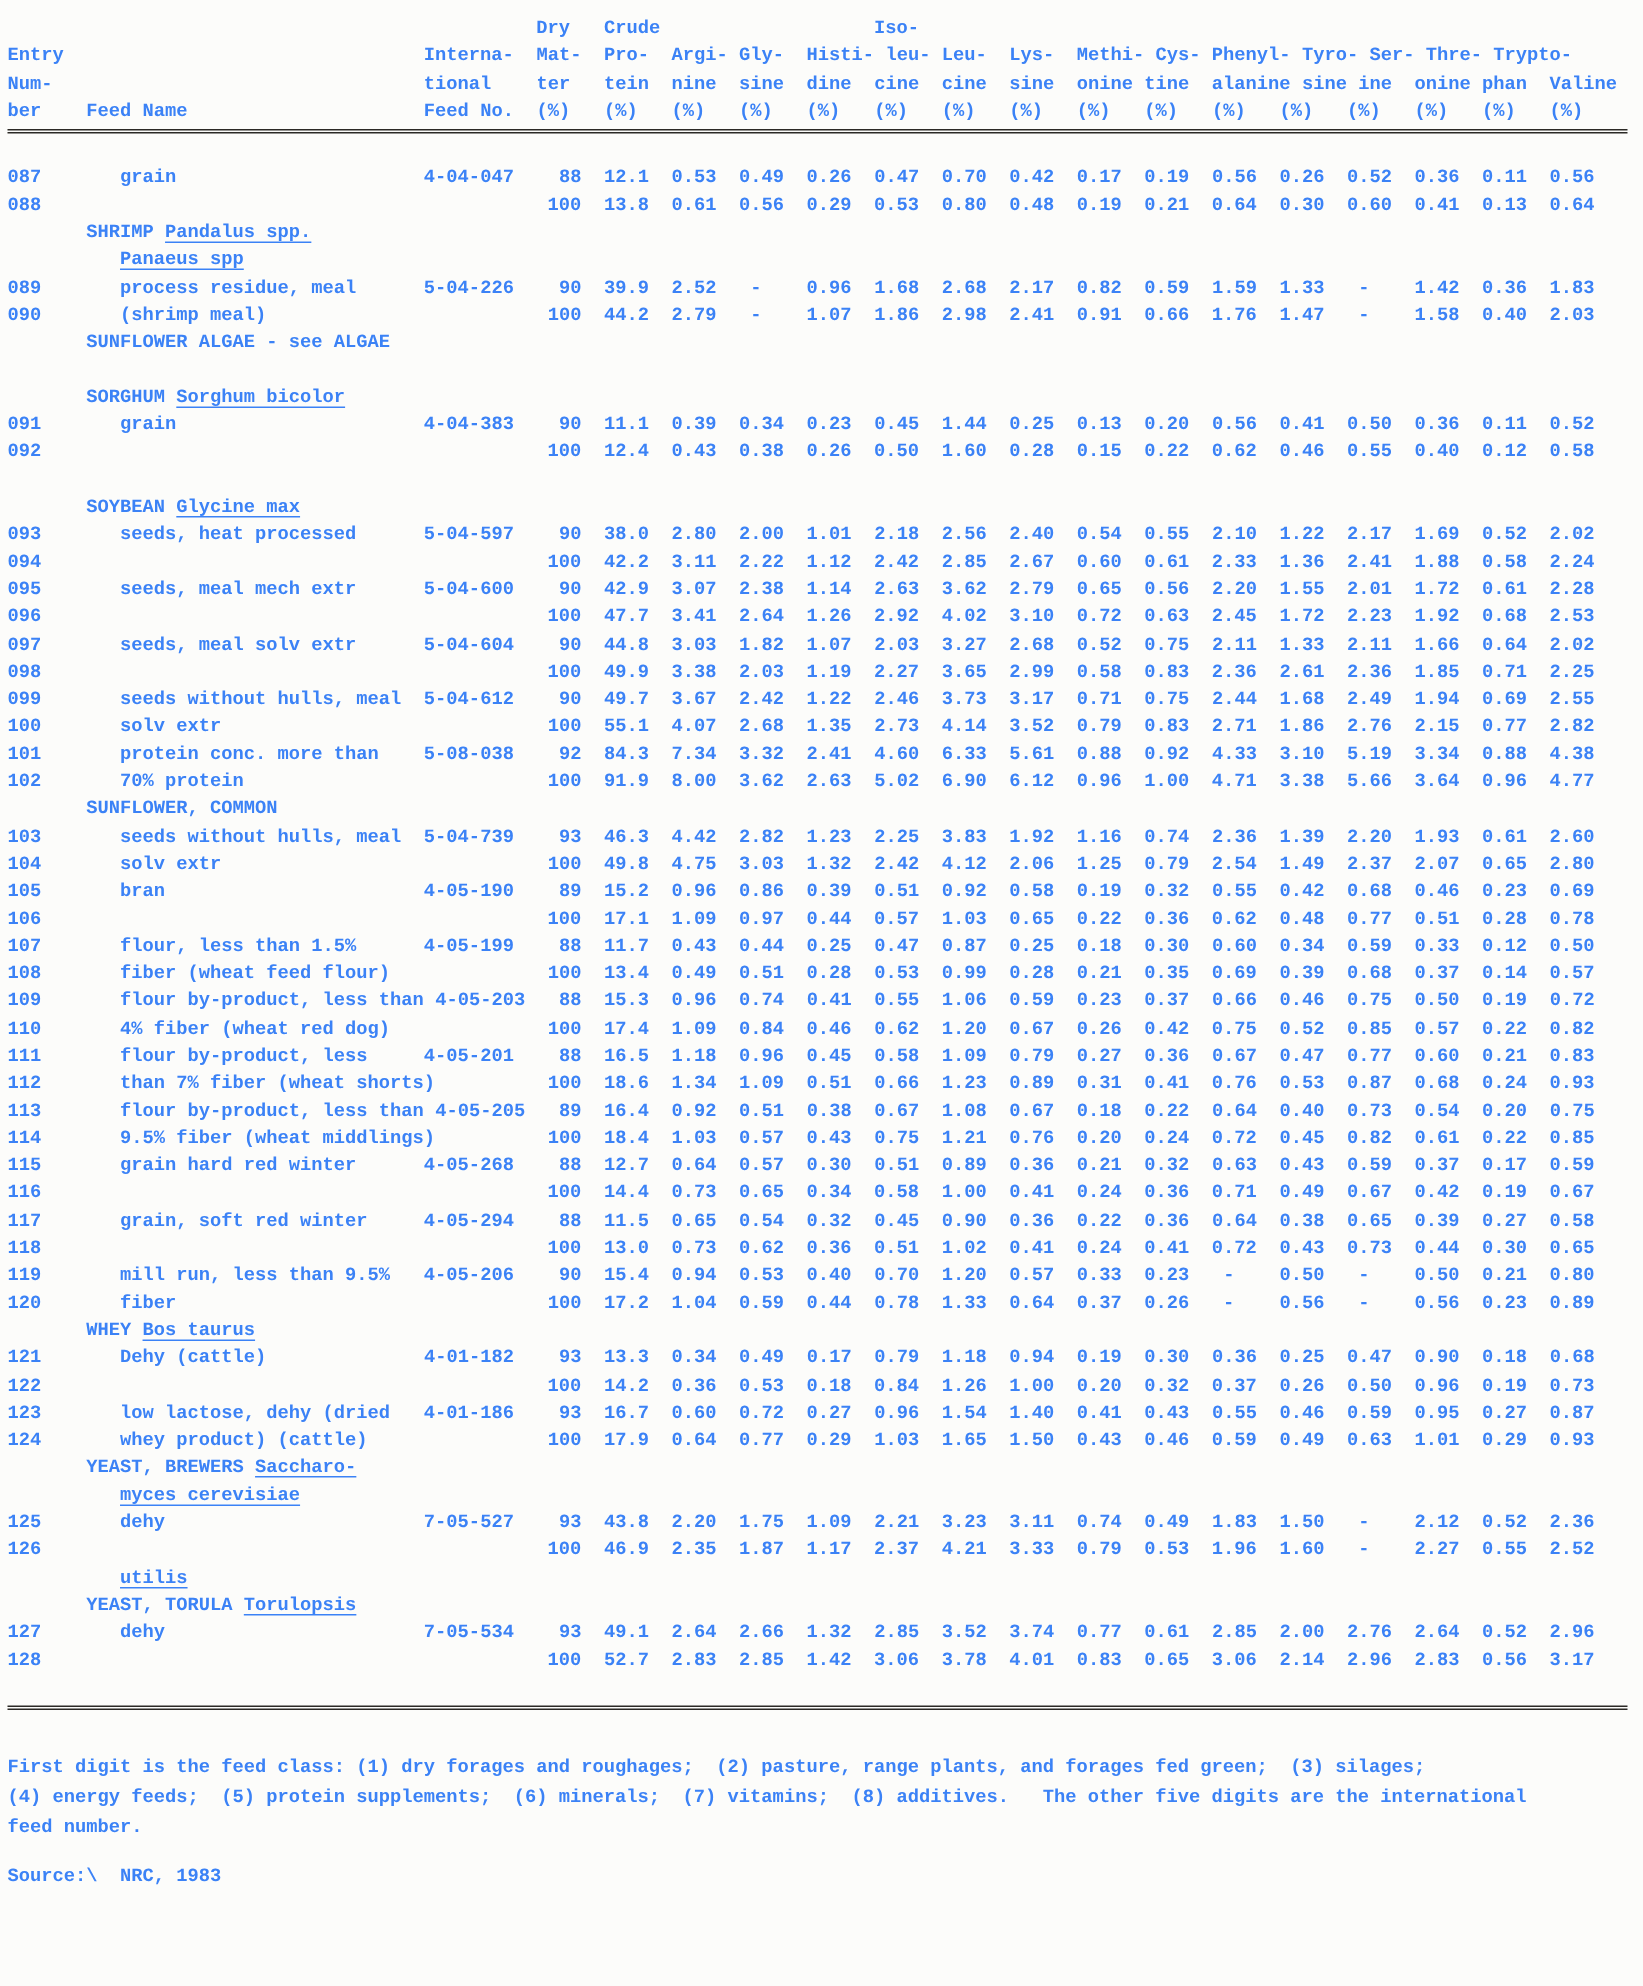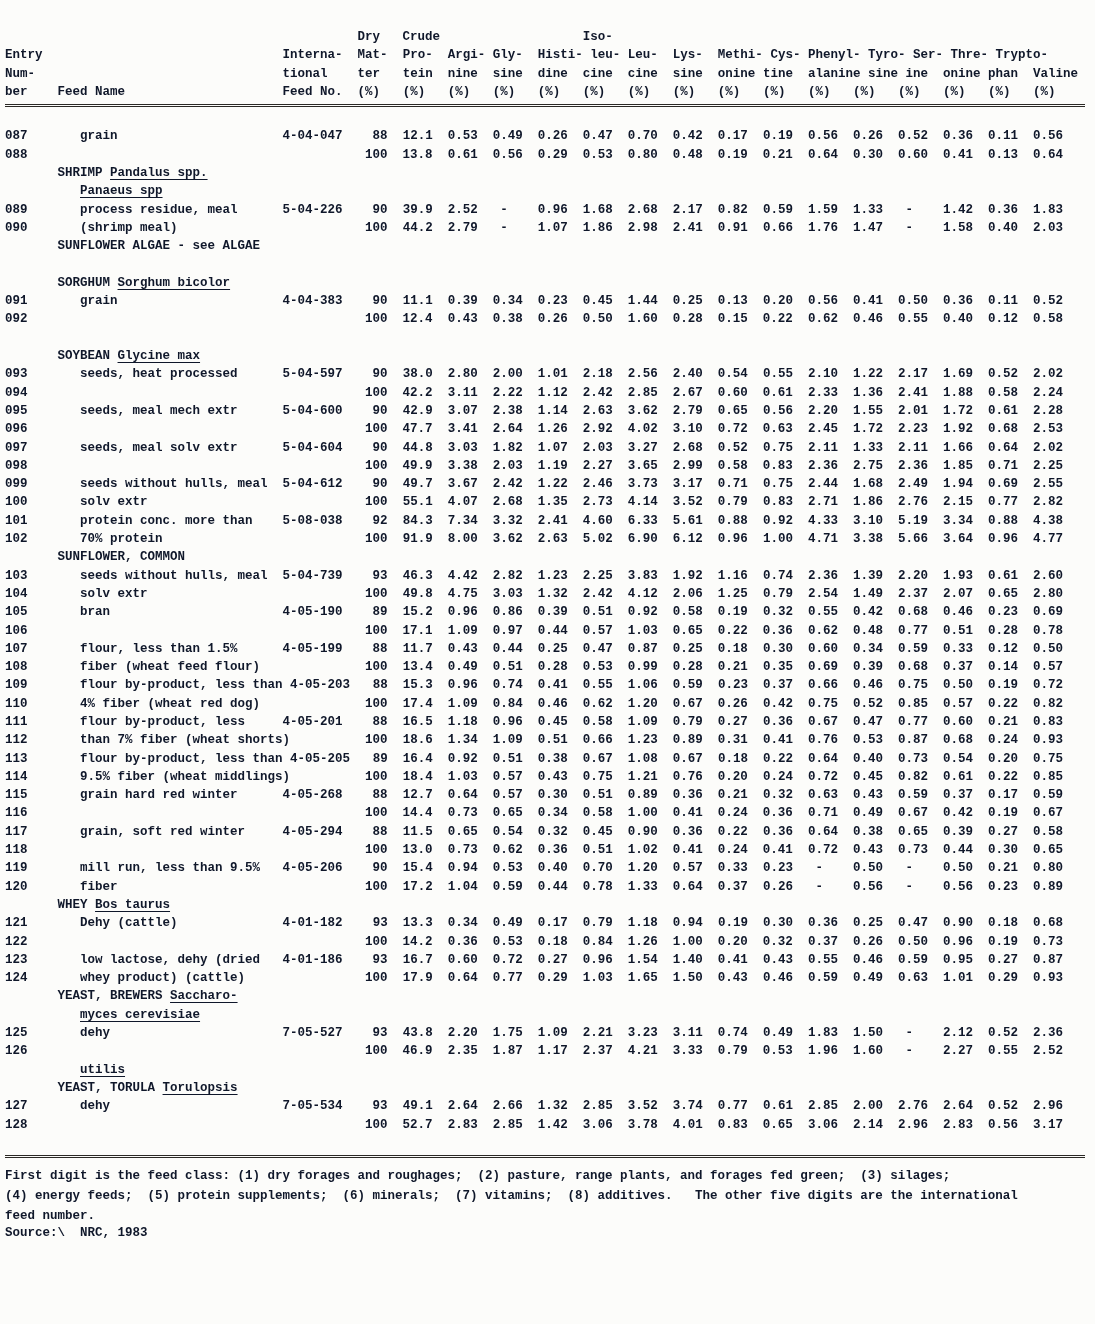--- a/index.html
+++ b/index.html
@@ -4,42 +4,42 @@
 <style>
   * { box-sizing: border-box; }
   html, body { margin: 0; padding: 0; }
   body {
     width: 1095px; height: 1324px;
     background: #fcfcfa;
     overflow: hidden;
   }
   .page {
     width: 1095px; height: 1324px;
-    padding: 28px 6px 0 5px;
+    padding: 10px 6px 0 5px;
     font-family: "Liberation Mono", "DejaVu Sans Mono", monospace;
     font-weight: 700;
     font-size: 12.5px;
-    color: #0f172a;
+    color: #3b82f6;
   }
   .line {
     white-space: pre;
     height: 18.3px;
     line-height: 18.3px;
     overflow: visible;
   }
   .u { text-decoration: underline; text-underline-offset: 3px; text-decoration-thickness: 1px; }
   .rule {
     width: 1080px; height: 3px;
     border-top: 1px solid #2b2925;
     border-bottom: 1px solid #2b2925;
     margin: 3px 0 2px 0;
   }
-  .footnote-block { margin-top: 8px; }
+  .footnote-block { margin-top: 28px; }
   .fline { white-space: pre; line-height: 20px; }
-  .source-line { white-space: pre; }
+  .source-line { margin-top: 16px; white-space: pre; }
 </style>
 </head>
 <body>
 
 <div class="page">
   <div id="thead">
       <div class="line">                                               <span>Dry</span>   <span>Crude</span>                   <span>Iso-</span></div>
       <div class="line"><span>Entry</span>                                <span>Interna-</span>  <span>Mat-</span>  <span>Pro-</span>  <span>Argi-</span> <span>Gly-</span>  <span>Histi-</span> <span>leu-</span> <span>Leu-</span>  <span>Lys-</span>  <span>Methi-</span> <span>Cys-</span> <span>Phenyl-</span> <span>Tyro-</span> <span>Ser-</span> <span>Thre-</span> <span>Trypto-</span></div>
       <div class="line"><span>Num-</span>                                 <span>tional</span>    <span>ter</span>   <span>tein</span>  <span>nine</span>  <span>sine</span>  <span>dine</span>  <span>cine</span>  <span>cine</span>  <span>sine</span>  <span>onine</span> <span>tine</span>  <span>alanine</span> <span>sine</span> <span>ine</span>  <span>onine</span> <span>phan</span>  <span>Valine</span></div>
       <div class="line"><span>ber</span>    <span>Feed Name</span>                     <span>Feed No.</span>  <span>(%)</span>   <span>(%)</span>   <span>(%)</span>   <span>(%)</span>   <span>(%)</span>   <span>(%)</span>   <span>(%)</span>   <span>(%)</span>   <span>(%)</span>   <span>(%)</span>   <span>(%)</span>   <span>(%)</span>   <span>(%)</span>   <span>(%)</span>   <span>(%)</span>   <span>(%)</span></div>
@@ -58,21 +58,21 @@
       <div class="line">       <span>SORGHUM </span><span class="u">Sorghum bicolor</span></div>
       <div class="line"><span>091</span>       <span>grain</span>                      <span>4-04-383</span>    <span>90</span>  <span>11.1</span>  <span>0.39</span>  <span>0.34</span>  <span>0.23</span>  <span>0.45</span>  <span>1.44</span>  <span>0.25</span>  <span>0.13</span>  <span>0.20</span>  <span>0.56</span>  <span>0.41</span>  <span>0.50</span>  <span>0.36</span>  <span>0.11</span>  <span>0.52</span></div>
       <div class="line"><span>092</span>                                             <span>100</span>  <span>12.4</span>  <span>0.43</span>  <span>0.38</span>  <span>0.26</span>  <span>0.50</span>  <span>1.60</span>  <span>0.28</span>  <span>0.15</span>  <span>0.22</span>  <span>0.62</span>  <span>0.46</span>  <span>0.55</span>  <span>0.40</span>  <span>0.12</span>  <span>0.58</span></div>
       <div class="line"></div>
       <div class="line">       <span>SOYBEAN </span><span class="u">Glycine max</span></div>
       <div class="line"><span>093</span>       <span>seeds, heat processed</span>      <span>5-04-597</span>    <span>90</span>  <span>38.0</span>  <span>2.80</span>  <span>2.00</span>  <span>1.01</span>  <span>2.18</span>  <span>2.56</span>  <span>2.40</span>  <span>0.54</span>  <span>0.55</span>  <span>2.10</span>  <span>1.22</span>  <span>2.17</span>  <span>1.69</span>  <span>0.52</span>  <span>2.02</span></div>
       <div class="line"><span>094</span>                                             <span>100</span>  <span>42.2</span>  <span>3.11</span>  <span>2.22</span>  <span>1.12</span>  <span>2.42</span>  <span>2.85</span>  <span>2.67</span>  <span>0.60</span>  <span>0.61</span>  <span>2.33</span>  <span>1.36</span>  <span>2.41</span>  <span>1.88</span>  <span>0.58</span>  <span>2.24</span></div>
       <div class="line"><span>095</span>       <span>seeds, meal mech extr</span>      <span>5-04-600</span>    <span>90</span>  <span>42.9</span>  <span>3.07</span>  <span>2.38</span>  <span>1.14</span>  <span>2.63</span>  <span>3.62</span>  <span>2.79</span>  <span>0.65</span>  <span>0.56</span>  <span>2.20</span>  <span>1.55</span>  <span>2.01</span>  <span>1.72</span>  <span>0.61</span>  <span>2.28</span></div>
       <div class="line"><span>096</span>                                             <span>100</span>  <span>47.7</span>  <span>3.41</span>  <span>2.64</span>  <span>1.26</span>  <span>2.92</span>  <span>4.02</span>  <span>3.10</span>  <span>0.72</span>  <span>0.63</span>  <span>2.45</span>  <span>1.72</span>  <span>2.23</span>  <span>1.92</span>  <span>0.68</span>  <span>2.53</span></div>
       <div class="line"><span>097</span>       <span>seeds, meal solv extr</span>      <span>5-04-604</span>    <span>90</span>  <span>44.8</span>  <span>3.03</span>  <span>1.82</span>  <span>1.07</span>  <span>2.03</span>  <span>3.27</span>  <span>2.68</span>  <span>0.52</span>  <span>0.75</span>  <span>2.11</span>  <span>1.33</span>  <span>2.11</span>  <span>1.66</span>  <span>0.64</span>  <span>2.02</span></div>
-      <div class="line"><span>098</span>                                             <span>100</span>  <span>49.9</span>  <span>3.38</span>  <span>2.03</span>  <span>1.19</span>  <span>2.27</span>  <span>3.65</span>  <span>2.99</span>  <span>0.58</span>  <span>0.83</span>  <span>2.36</span>  <span>2.75</span>  <span>2.36</span>  <span>1.85</span>  <span>0.71</span>  <span>2.25</span></div>
+      <div class="line"><span>098</span>                                             <span>100</span>  <span>49.9</span>  <span>3.38</span>  <span>2.03</span>  <span>1.19</span>  <span>2.27</span>  <span>3.65</span>  <span>2.99</span>  <span>0.58</span>  <span>0.83</span>  <span>2.36</span>  <span>2.61</span>  <span>2.36</span>  <span>1.85</span>  <span>0.71</span>  <span>2.25</span></div>
       <div class="line"><span>099</span>       <span>seeds without hulls, meal</span>  <span>5-04-612</span>    <span>90</span>  <span>49.7</span>  <span>3.67</span>  <span>2.42</span>  <span>1.22</span>  <span>2.46</span>  <span>3.73</span>  <span>3.17</span>  <span>0.71</span>  <span>0.75</span>  <span>2.44</span>  <span>1.68</span>  <span>2.49</span>  <span>1.94</span>  <span>0.69</span>  <span>2.55</span></div>
       <div class="line"><span>100</span>       <span>solv extr</span>                             <span>100</span>  <span>55.1</span>  <span>4.07</span>  <span>2.68</span>  <span>1.35</span>  <span>2.73</span>  <span>4.14</span>  <span>3.52</span>  <span>0.79</span>  <span>0.83</span>  <span>2.71</span>  <span>1.86</span>  <span>2.76</span>  <span>2.15</span>  <span>0.77</span>  <span>2.82</span></div>
       <div class="line"><span>101</span>       <span>protein conc. more than</span>    <span>5-08-038</span>    <span>92</span>  <span>84.3</span>  <span>7.34</span>  <span>3.32</span>  <span>2.41</span>  <span>4.60</span>  <span>6.33</span>  <span>5.61</span>  <span>0.88</span>  <span>0.92</span>  <span>4.33</span>  <span>3.10</span>  <span>5.19</span>  <span>3.34</span>  <span>0.88</span>  <span>4.38</span></div>
       <div class="line"><span>102</span>       <span>70% protein</span>                           <span>100</span>  <span>91.9</span>  <span>8.00</span>  <span>3.62</span>  <span>2.63</span>  <span>5.02</span>  <span>6.90</span>  <span>6.12</span>  <span>0.96</span>  <span>1.00</span>  <span>4.71</span>  <span>3.38</span>  <span>5.66</span>  <span>3.64</span>  <span>0.96</span>  <span>4.77</span></div>
       <div class="line">       <span>SUNFLOWER, COMMON</span></div>
       <div class="line"><span>103</span>       <span>seeds without hulls, meal</span>  <span>5-04-739</span>    <span>93</span>  <span>46.3</span>  <span>4.42</span>  <span>2.82</span>  <span>1.23</span>  <span>2.25</span>  <span>3.83</span>  <span>1.92</span>  <span>1.16</span>  <span>0.74</span>  <span>2.36</span>  <span>1.39</span>  <span>2.20</span>  <span>1.93</span>  <span>0.61</span>  <span>2.60</span></div>
       <div class="line"><span>104</span>       <span>solv extr</span>                             <span>100</span>  <span>49.8</span>  <span>4.75</span>  <span>3.03</span>  <span>1.32</span>  <span>2.42</span>  <span>4.12</span>  <span>2.06</span>  <span>1.25</span>  <span>0.79</span>  <span>2.54</span>  <span>1.49</span>  <span>2.37</span>  <span>2.07</span>  <span>0.65</span>  <span>2.80</span></div>
       <div class="line"><span>105</span>       <span>bran</span>                       <span>4-05-190</span>    <span>89</span>  <span>15.2</span>  <span>0.96</span>  <span>0.86</span>  <span>0.39</span>  <span>0.51</span>  <span>0.92</span>  <span>0.58</span>  <span>0.19</span>  <span>0.32</span>  <span>0.55</span>  <span>0.42</span>  <span>0.68</span>  <span>0.46</span>  <span>0.23</span>  <span>0.69</span></div>
       <div class="line"><span>106</span>                                             <span>100</span>  <span>17.1</span>  <span>1.09</span>  <span>0.97</span>  <span>0.44</span>  <span>0.57</span>  <span>1.03</span>  <span>0.65</span>  <span>0.22</span>  <span>0.36</span>  <span>0.62</span>  <span>0.48</span>  <span>0.77</span>  <span>0.51</span>  <span>0.28</span>  <span>0.78</span></div>
       <div class="line"><span>107</span>       <span>flour, less than 1.5%</span>      <span>4-05-199</span>    <span>88</span>  <span>11.7</span>  <span>0.43</span>  <span>0.44</span>  <span>0.25</span>  <span>0.47</span>  <span>0.87</span>  <span>0.25</span>  <span>0.18</span>  <span>0.30</span>  <span>0.60</span>  <span>0.34</span>  <span>0.59</span>  <span>0.33</span>  <span>0.12</span>  <span>0.50</span></div>

